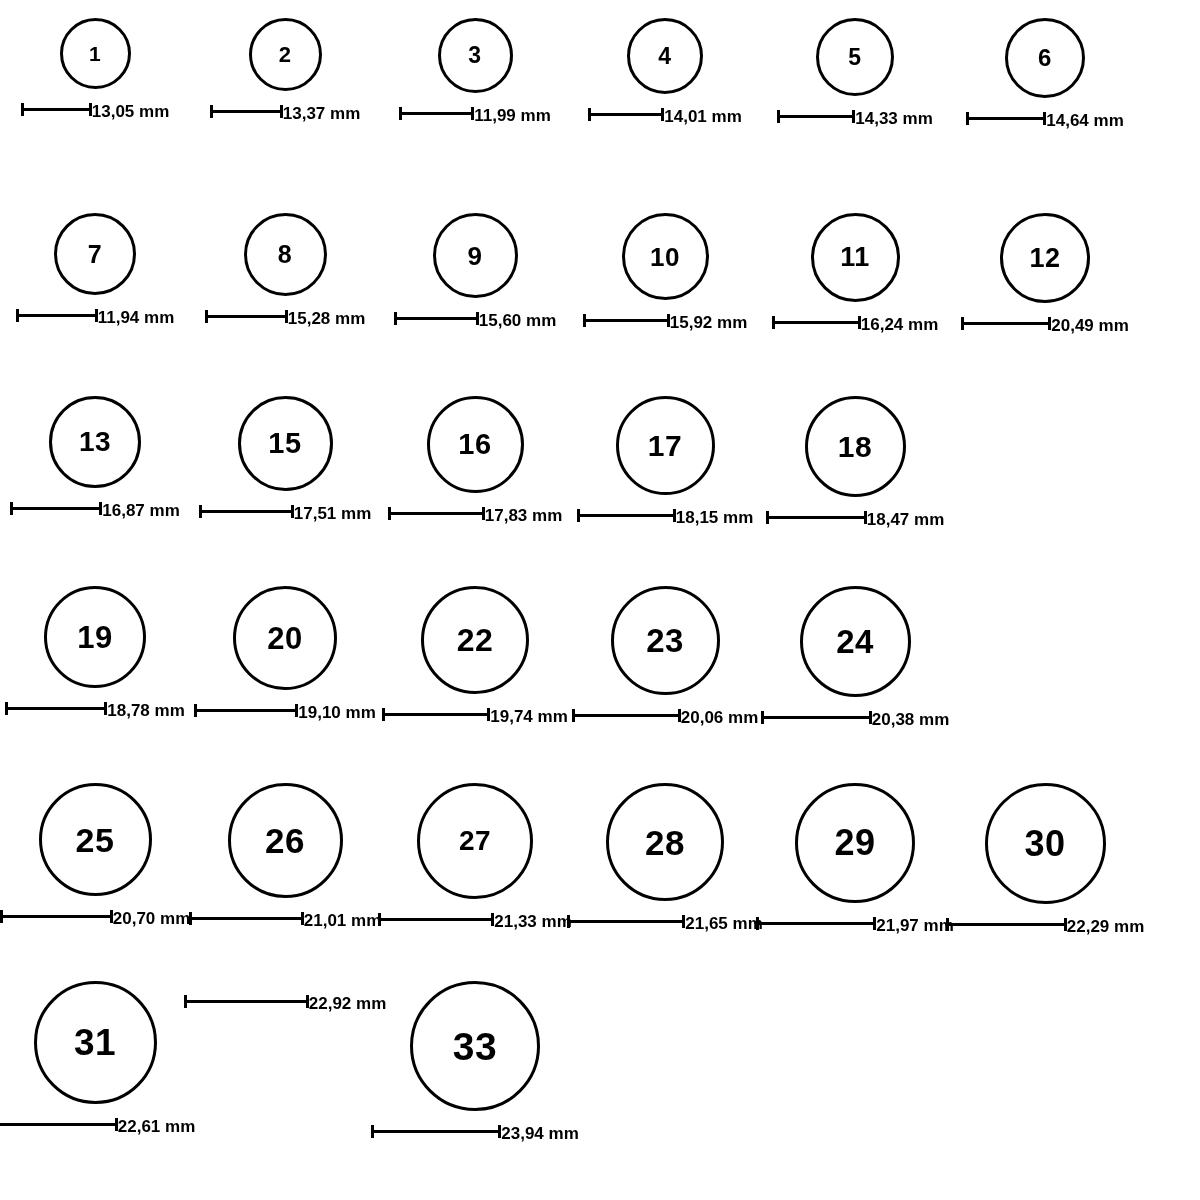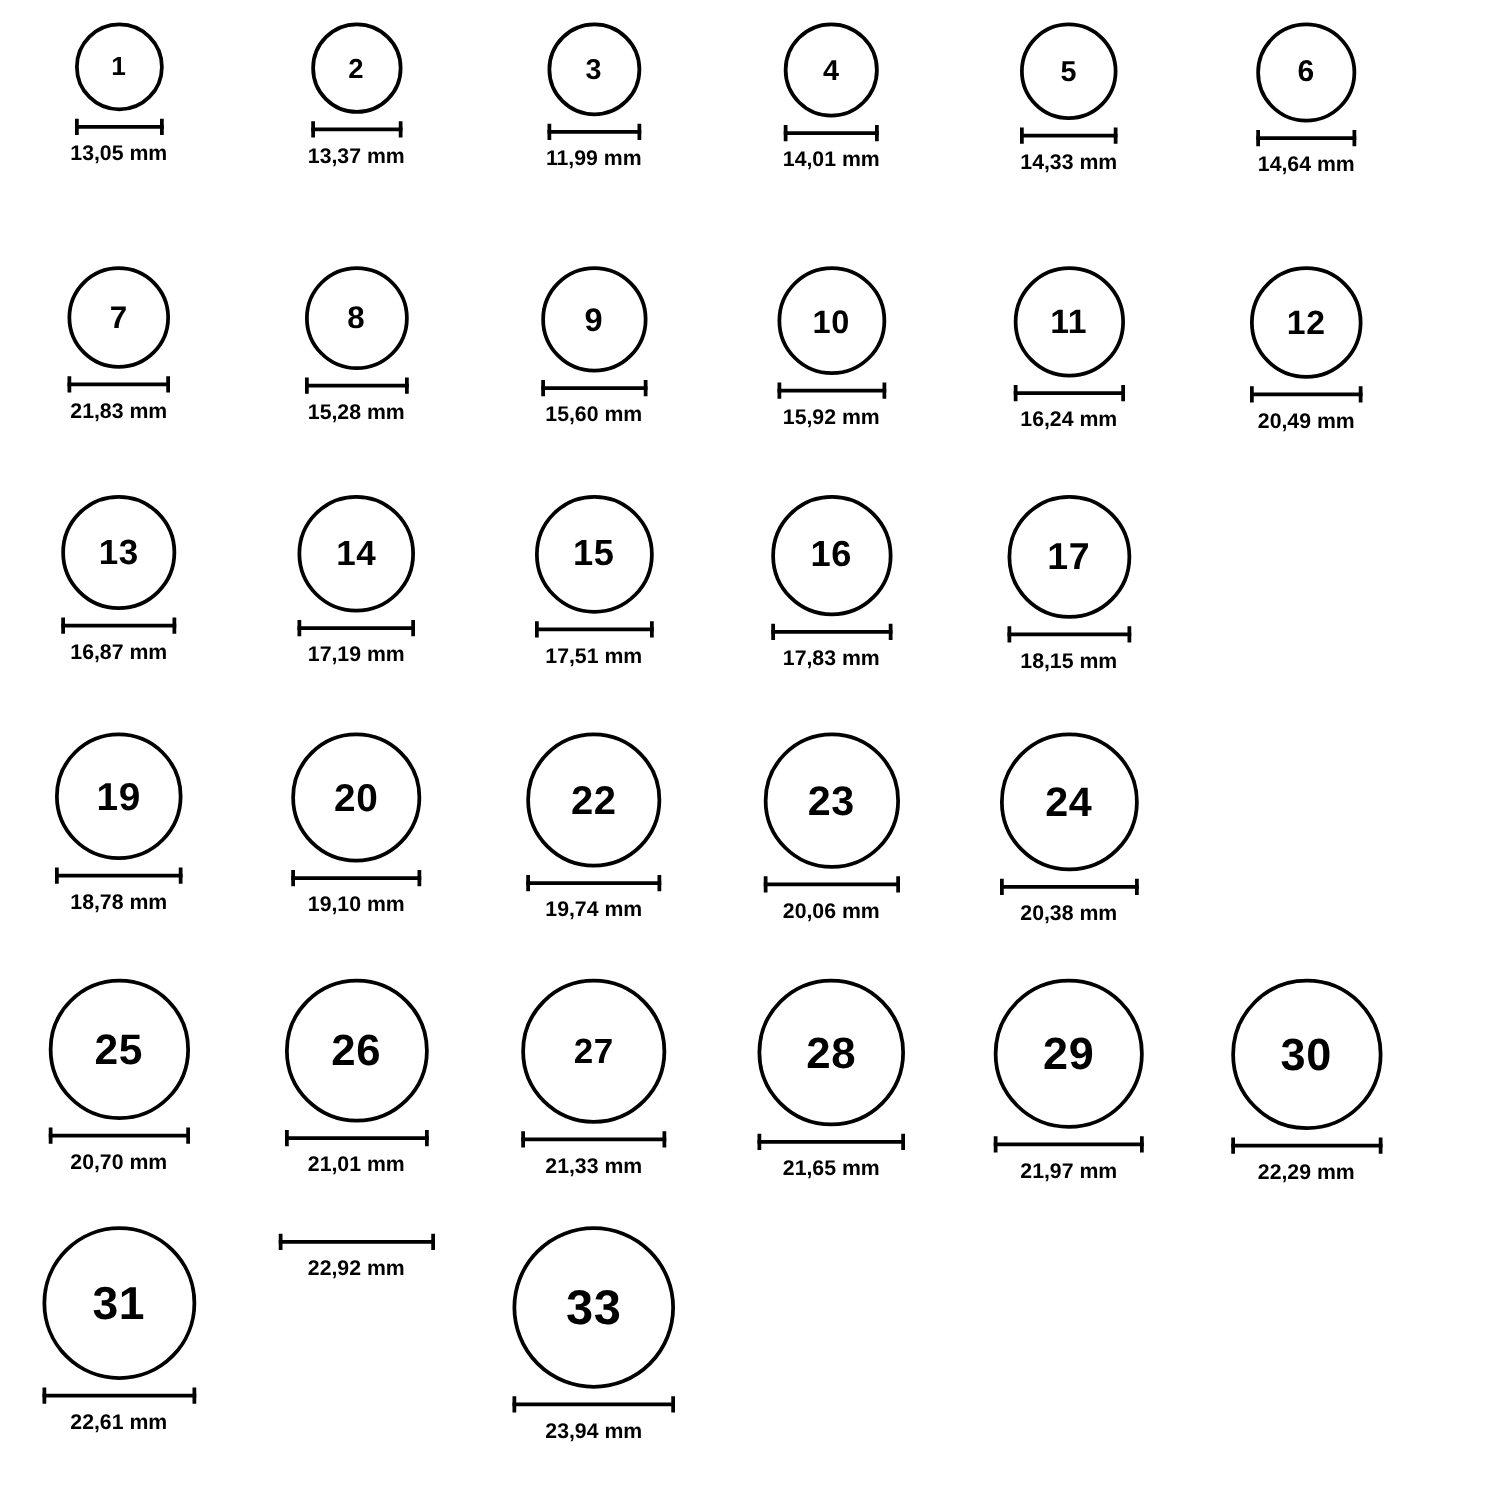--- a/index.html
+++ b/index.html
@@ -50,21 +50,21 @@
     background: #ffffff;
   }
   .circle-label {
     font-weight: bold;
     color: #000000;
     line-height: 1;
     letter-spacing: 0.5px;
   }
   .measure {
     display: flex;
-    flex-direction: column;
+    flex-direction: row;
     align-items: center;
     margin-top: 6px;
   }
   .caliper {
     position: relative;
     height: 11px;
     display: block;
   }
   .caliper .bar {
     position: absolute;
@@ -193,21 +193,21 @@
           <div class="circle" style="width: 82px; height: 82px;">
             <span class="circle-label" style="font-size: 25px;">7</span>
           </div>
         </div>
         <div class="measure">
           <div class="caliper" style="width: 82px;">
             <div class="bar"></div>
             <div class="tick left"></div>
             <div class="tick right"></div>
           </div>
-          <div class="mm">21,83 mm</div>
+          <div class="mm">11,94 mm</div>
         </div>
       </div>
       <div class="cell">
         <div class="circle-wrap" style="height: 83px;">
           <div class="circle" style="width: 83px; height: 83px;">
             <span class="circle-label" style="font-size: 25px;">8</span>
           </div>
         </div>
         <div class="measure">
           <div class="caliper" style="width: 83px;">
@@ -289,35 +289,20 @@
         <div class="measure">
           <div class="caliper" style="width: 92px;">
             <div class="bar"></div>
             <div class="tick left"></div>
             <div class="tick right"></div>
           </div>
           <div class="mm">16,87 mm</div>
         </div>
       </div>
       <div class="cell">
-        <div class="circle-wrap" style="height: 94px;">
-          <div class="circle" style="width: 94px; height: 94px;">
-            <span class="circle-label" style="font-size: 28px;">14</span>
-          </div>
-        </div>
-        <div class="measure">
-          <div class="caliper" style="width: 94px;">
-            <div class="bar"></div>
-            <div class="tick left"></div>
-            <div class="tick right"></div>
-          </div>
-          <div class="mm">17,19 mm</div>
-        </div>
-      </div>
-      <div class="cell">
         <div class="circle-wrap" style="height: 95px;">
           <div class="circle" style="width: 95px; height: 95px;">
             <span class="circle-label" style="font-size: 29px;">15</span>
           </div>
         </div>
         <div class="measure">
           <div class="caliper" style="width: 95px;">
             <div class="bar"></div>
             <div class="tick left"></div>
             <div class="tick right"></div>
@@ -346,20 +331,35 @@
             <span class="circle-label" style="font-size: 30px;">17</span>
           </div>
         </div>
         <div class="measure">
           <div class="caliper" style="width: 99px;">
             <div class="bar"></div>
             <div class="tick left"></div>
             <div class="tick right"></div>
           </div>
           <div class="mm">18,15 mm</div>
+        </div>
+      </div>
+      <div class="cell">
+        <div class="circle-wrap" style="height: 101px;">
+          <div class="circle" style="width: 101px; height: 101px;">
+            <span class="circle-label" style="font-size: 30px;">18</span>
+          </div>
+        </div>
+        <div class="measure">
+          <div class="caliper" style="width: 101px;">
+            <div class="bar"></div>
+            <div class="tick left"></div>
+            <div class="tick right"></div>
+          </div>
+          <div class="mm">18,47 mm</div>
         </div>
       </div>
     </div>
     <div class="row" style="height: 197px;">
       <div class="cell">
         <div class="circle-wrap" style="height: 102px;">
           <div class="circle" style="width: 102px; height: 102px;">
             <span class="circle-label" style="font-size: 31px;">19</span>
           </div>
         </div>

